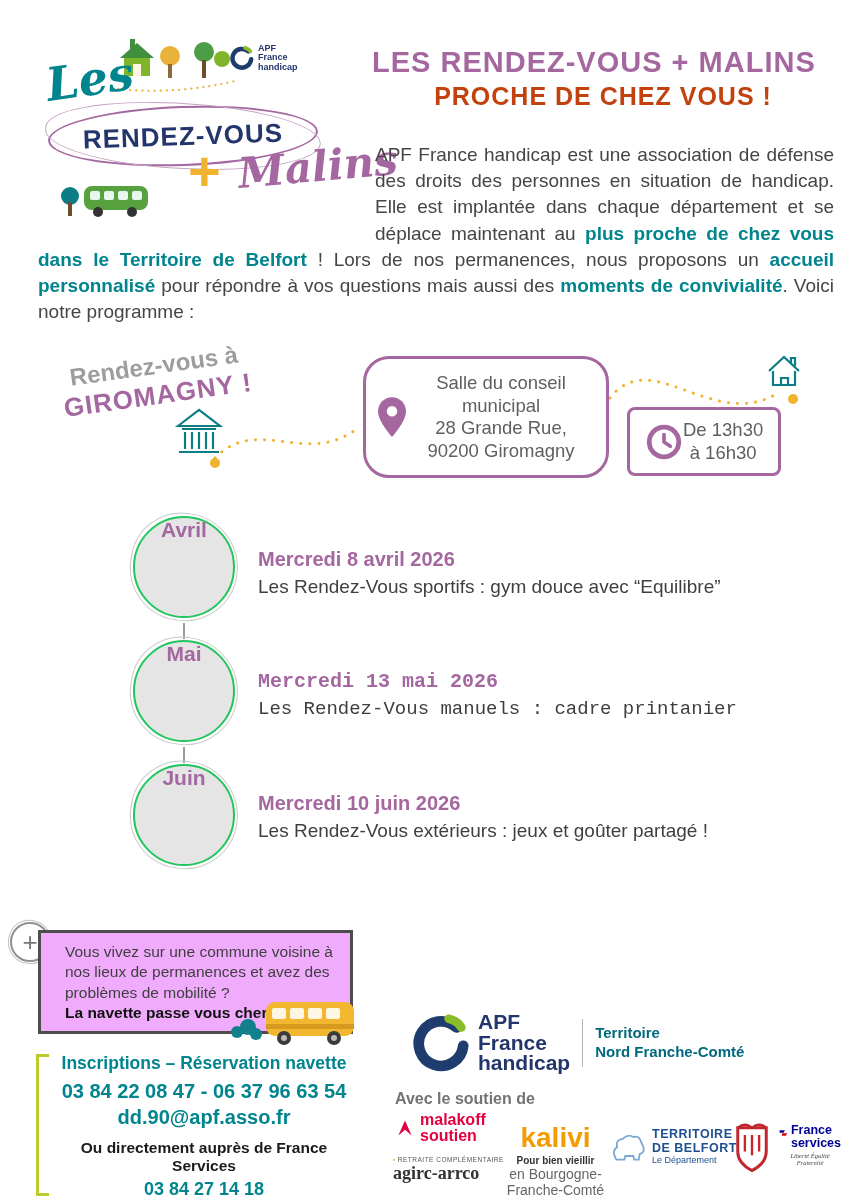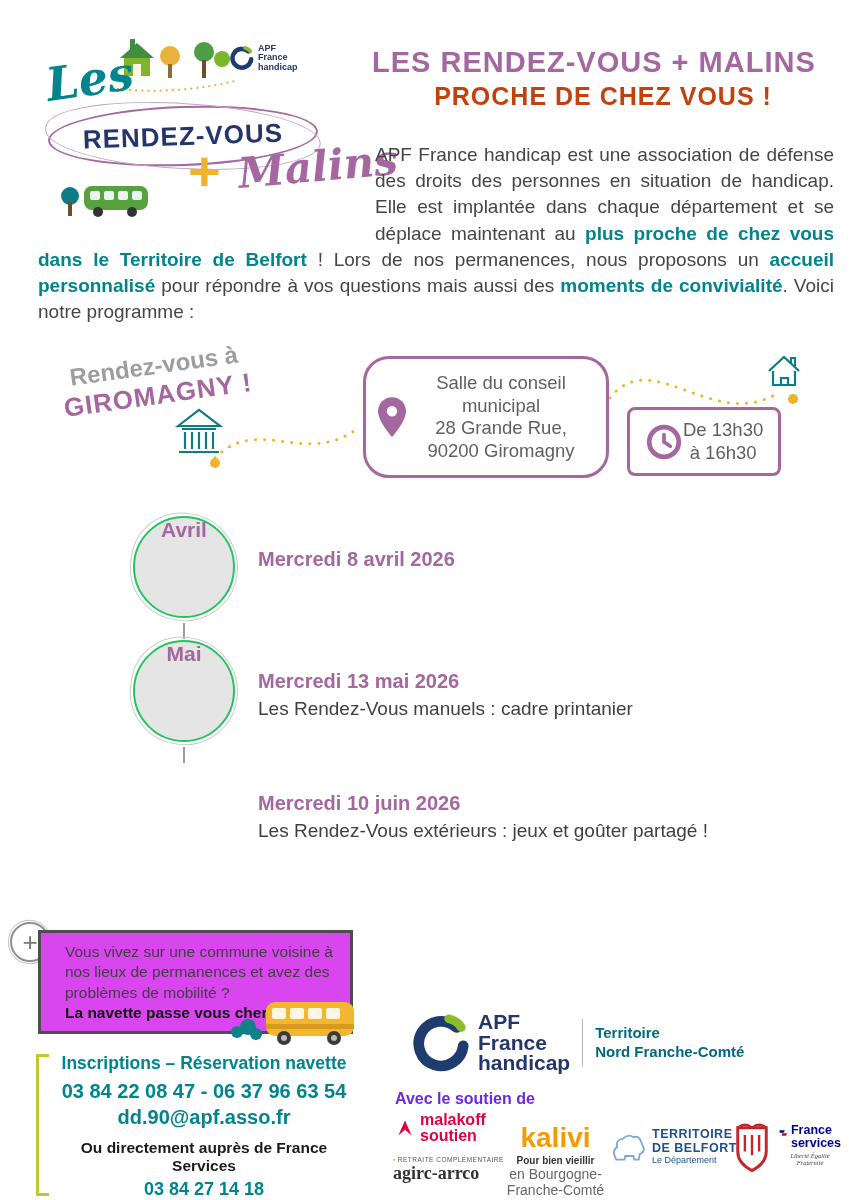--- a/index.html
+++ b/index.html
@@ -48,26 +48,26 @@
 
   
   .tl-circle { position:absolute; left:133px; width:102px; height:102px; border:2px solid #22c55e; border-radius:50%;
                display:flex; align-items:flex-start; justify-content:center; background:#e5e5e5; }
   .tl-circle::before { content:""; position:absolute; inset:-5px; border:1.5px solid #c9c9c9; border-radius:48% 52% 50% 50%; transform:rotate(8deg); }
   .tl-circle span { font-size:21px; font-weight:bold; color:#a4679f; }
   .tl-c1 { top:516px; } .tl-c2 { top:640px; } .tl-c3 { top:764px; }
   .tl-conn { position:absolute; left:183px; width:2px; height:16px; background:#9a9a9a; }
   .tl-k1 { top:623px; } .tl-k2 { top:747px; }
   .tl-text { position:absolute; left:258px; width:560px; }
-  .tl-t1 { top:548px; } .tl-t2 { top:670px; } .tl-t3 { top:792px; }
+  .tl-t1 { top:548px; } .tl-t2 { top:670px;font-family:Liberation Mono, monospace; } .tl-t3 { top:792px; }
   .tl-date { font-size:20px; font-weight:bold; color:#a4679f; }
   .tl-desc { margin-top:5px; font-size:19px; color:#3f3f3f; }
 
   
-  .shuttle-box { position:absolute; left:38px; top:930px; width:315px; border:3px solid #4d4d4d; background:#d946ef;
+  .shuttle-box { position:absolute; left:38px; top:930px; width:315px; border:3px solid #4d4d4d; background:#f0abfc;
                  padding:9px 10px 7px 24px; font-size:15.5px; color:#3f3f3f; line-height:1.32; }
   .shuttle-box .bold { font-weight:bold; color:#111; }
   .plus-circle { position:absolute; left:10px; top:922px; width:40px; height:40px; border:2px solid #8f8f8f; border-radius:50%;
                  background:#fff; display:flex; align-items:center; justify-content:center; font-size:26px; color:#777; }
   .plus-circle::before { content:""; position:absolute; inset:-4px; border:1.5px solid #c2c2c2; border-radius:48% 52% 50% 50%; transform:rotate(10deg); }
   .shuttle-bus { position:absolute; left:228px; top:992px; }
 
   
   .bracket { position:absolute; left:36px; top:1054px; width:13px; height:142px;
              border-left:3px solid #bccb2a; border-top:3px solid #bccb2a; border-bottom:3px solid #bccb2a; }
@@ -76,21 +76,21 @@
   .c-phones { margin-top:6px; font-size:20px; font-weight:bold; color:#00848e; }
   .c-email { margin-top:3px; font-size:20px; font-weight:bold; color:#00848e; }
   .c-alt { margin-top:10px; font-size:15.5px; font-weight:bold; color:#1a1a1a; }
   .c-altphone { margin-top:4px; font-size:18px; font-weight:bold; color:#00848e; }
 
   
   .apf-footer { position:absolute; left:408px; top:1012px; display:flex; align-items:center; }
   .apf-name { margin-left:8px; font-size:21px; font-weight:bold; color:#24356b; line-height:0.98; }
   .apf-div { width:0; height:48px; border-left:1.5px solid #b5b5b5; margin:0 12px; }
   .territory { font-size:15px; font-weight:bold; color:#00697d; line-height:1.25; }
-  .support-label { position:absolute; left:395px; top:1090px; font-size:16px; font-weight:bold; color:#6d28d9; }
+  .support-label { position:absolute; left:395px; top:1090px; font-size:16px; font-weight:bold; color:#737373; }
   .sp-malakoff { position:absolute; left:395px; top:1112px; display:flex; align-items:center; gap:5px; }
   .sp-malakoff .txt { font-size:16px; font-weight:bold; color:#e30040; line-height:1.0; }
   .sp-agirc { position:absolute; left:393px; top:1156px; }
   .sp-agirc .small { font-size:6.5px; letter-spacing:0.5px; color:#555; }
   .sp-agirc .small::before { content:"▪"; color:#f0b32e; margin-right:2px; }
   .sp-agirc .name { font-family:"Liberation Serif", serif; font-size:18px; font-weight:bold; color:#333; }
   .sp-kalivi { position:absolute; left:503px; top:1122px; width:105px; text-align:center; }
   .sp-kalivi .name { font-size:28px; font-weight:bold; color:#f59b00; }
   .sp-kalivi .t1 { font-size:10px; font-weight:bold; color:#333; margin-top:1px; }
   .sp-kalivi .t2 { font-size:14px; color:#666; }
@@ -209,23 +209,27 @@
   </div>
 
   <div class="tl-circle tl-c1">
       <span>Avril</span>
     </div>
   <div class="tl-conn tl-k1"></div>
   <div class="tl-circle tl-c2">
       <span>Mai</span>
     </div>
   <div class="tl-conn tl-k2"></div>
+  <div class="tl-circle tl-c3">
+      <span>Juin</span>
+    </div>
 
   <div class="tl-text tl-t1">
     <div class="tl-date">Mercredi 8 avril 2026</div>
+    <div class="tl-desc">Les Rendez-Vous sportifs : gym douce avec “Equilibre”</div>
   </div>
   <div class="tl-text tl-t2">
     <div class="tl-date">Mercredi 13 mai 2026</div>
     <div class="tl-desc">Les Rendez-Vous manuels : cadre printanier</div>
   </div>
   <div class="tl-text tl-t3">
     <div class="tl-date">Mercredi 10 juin 2026</div>
     <div class="tl-desc">Les Rendez-Vous extérieurs : jeux et goûter partagé !</div>
   </div>
 

